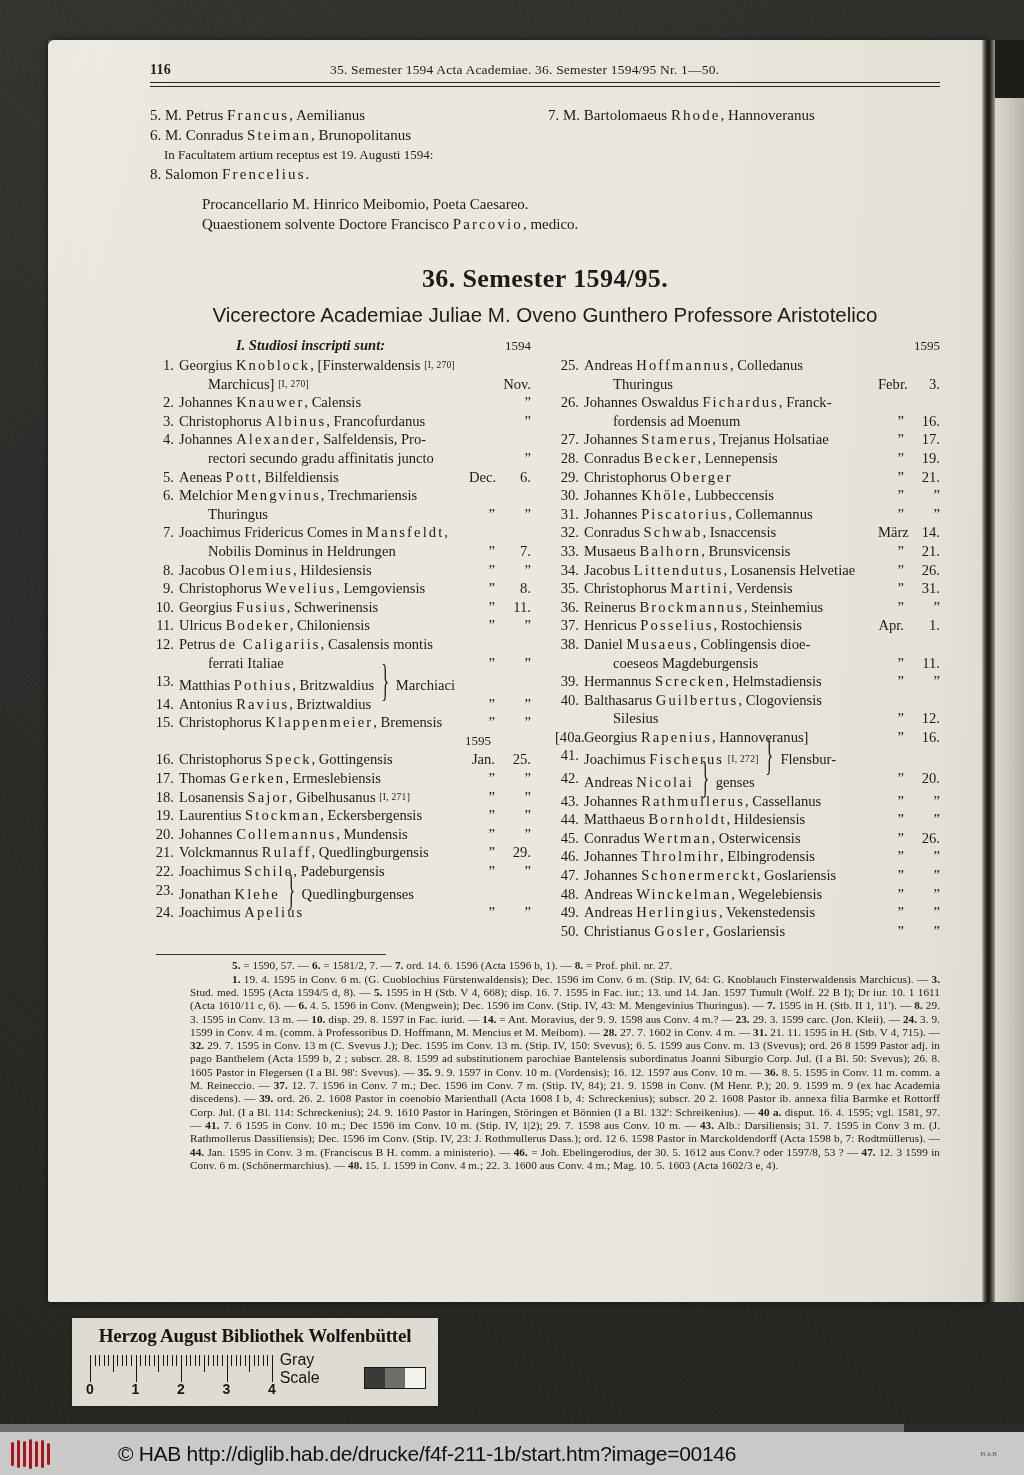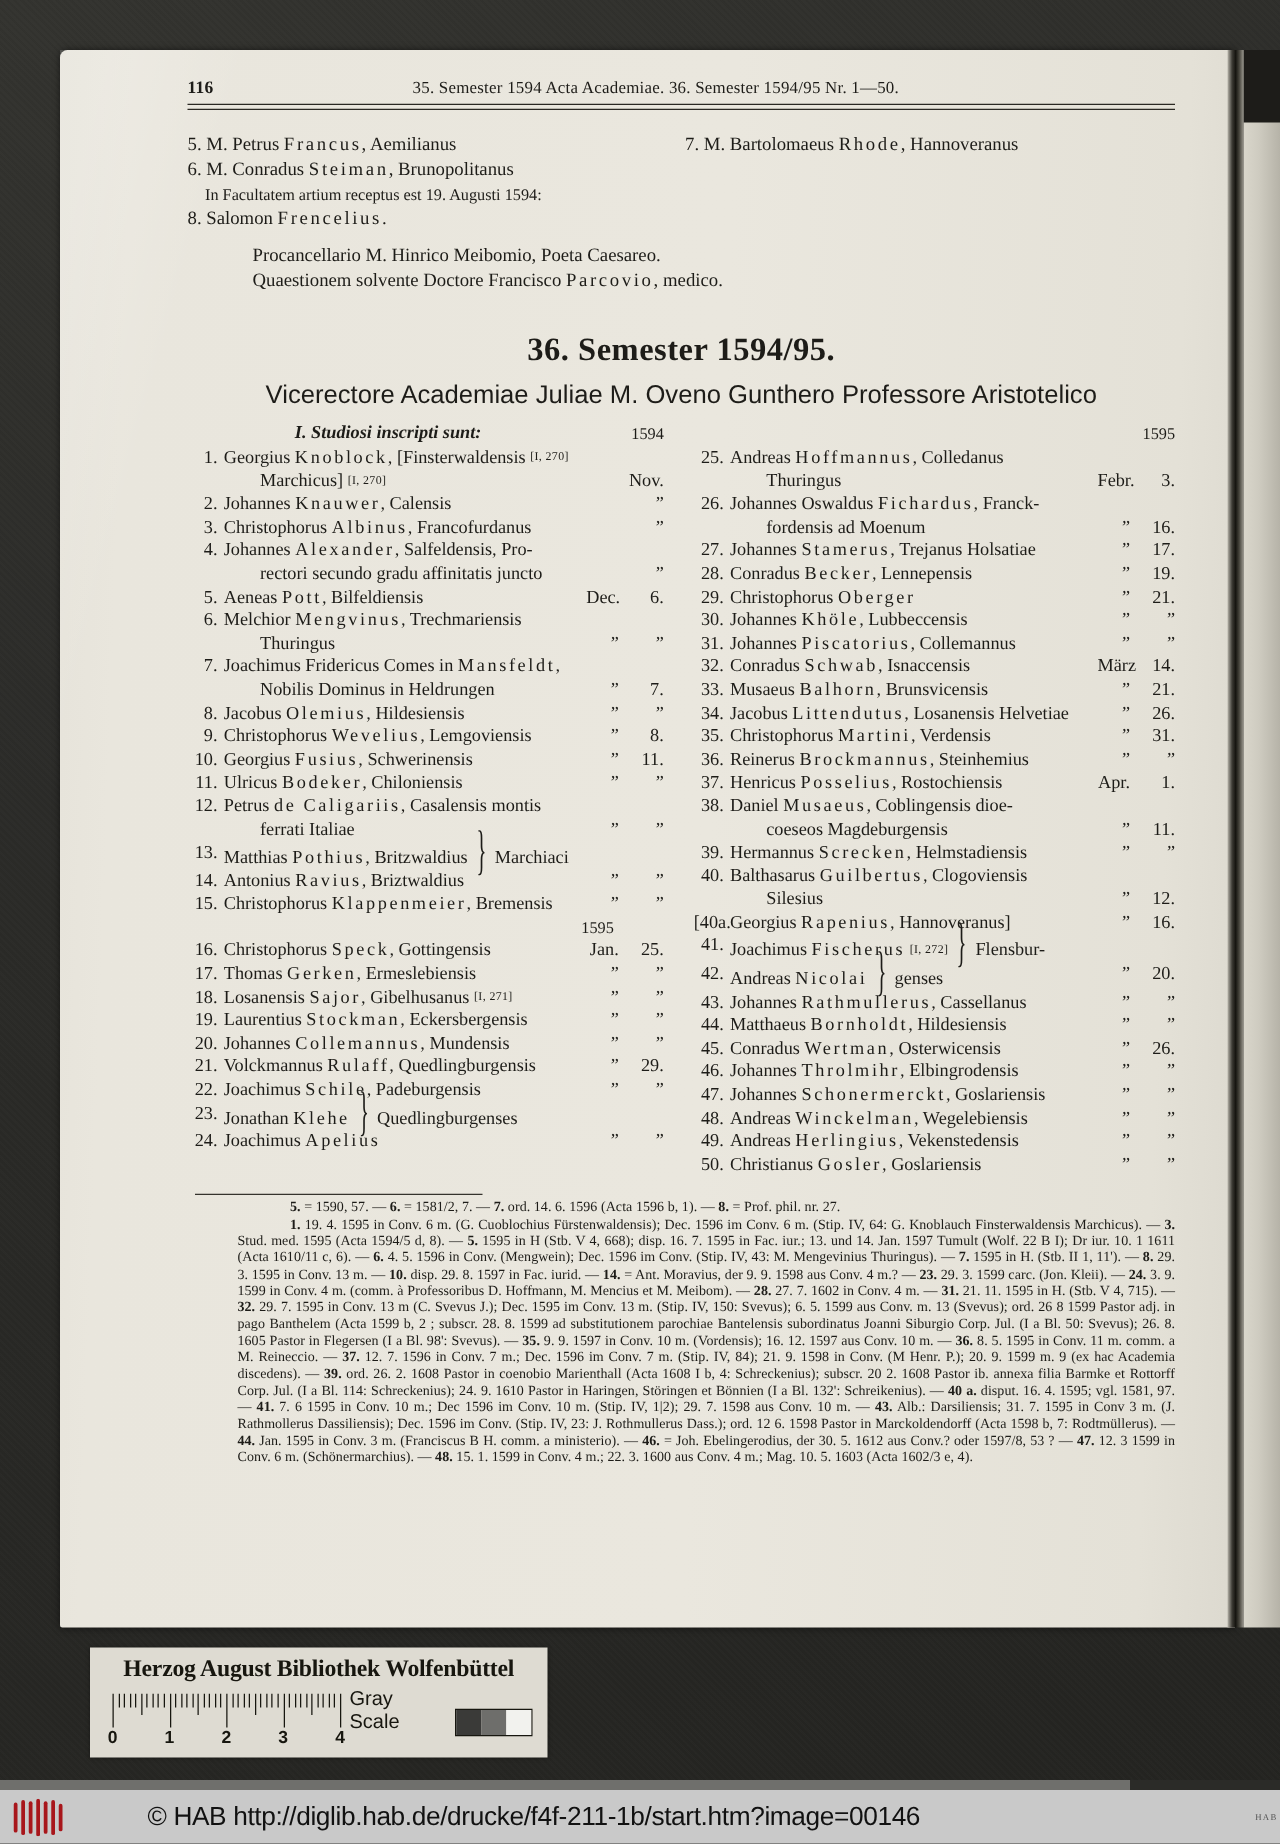--- a/index.html
+++ b/index.html
@@ -133,21 +133,21 @@
   .urlbar{
     position:absolute;left:0;top:1432px;width:1024px;height:43px;
     background:#c9c9c9;display:flex;align-items:center;
   }
   .urlbar .glyph{width:62px;display:flex;justify-content:center;}
   .urlbar .url{
     font-family:"Liberation Sans",sans-serif;
     font-size:21px;color:#111;letter-spacing:-.3px;margin-left:56px;
   }
   .urlbar .farright{
-    position:absolute;right:2px;font-size:7px;color:#555;letter-spacing:1px;text-align:center;
+    position:absolute;right:26px;font-size:7px;color:#555;letter-spacing:1px;text-align:center;
   }
   .urltop{
     position:absolute;left:0;top:1424px;width:1024px;height:8px;background:#6f6f6c;
   }
   .corner-dark{
     position:absolute;right:0;top:1424px;width:120px;height:10px;background:#2b2b28;
   }
 </style>
 </head>
 <body>

